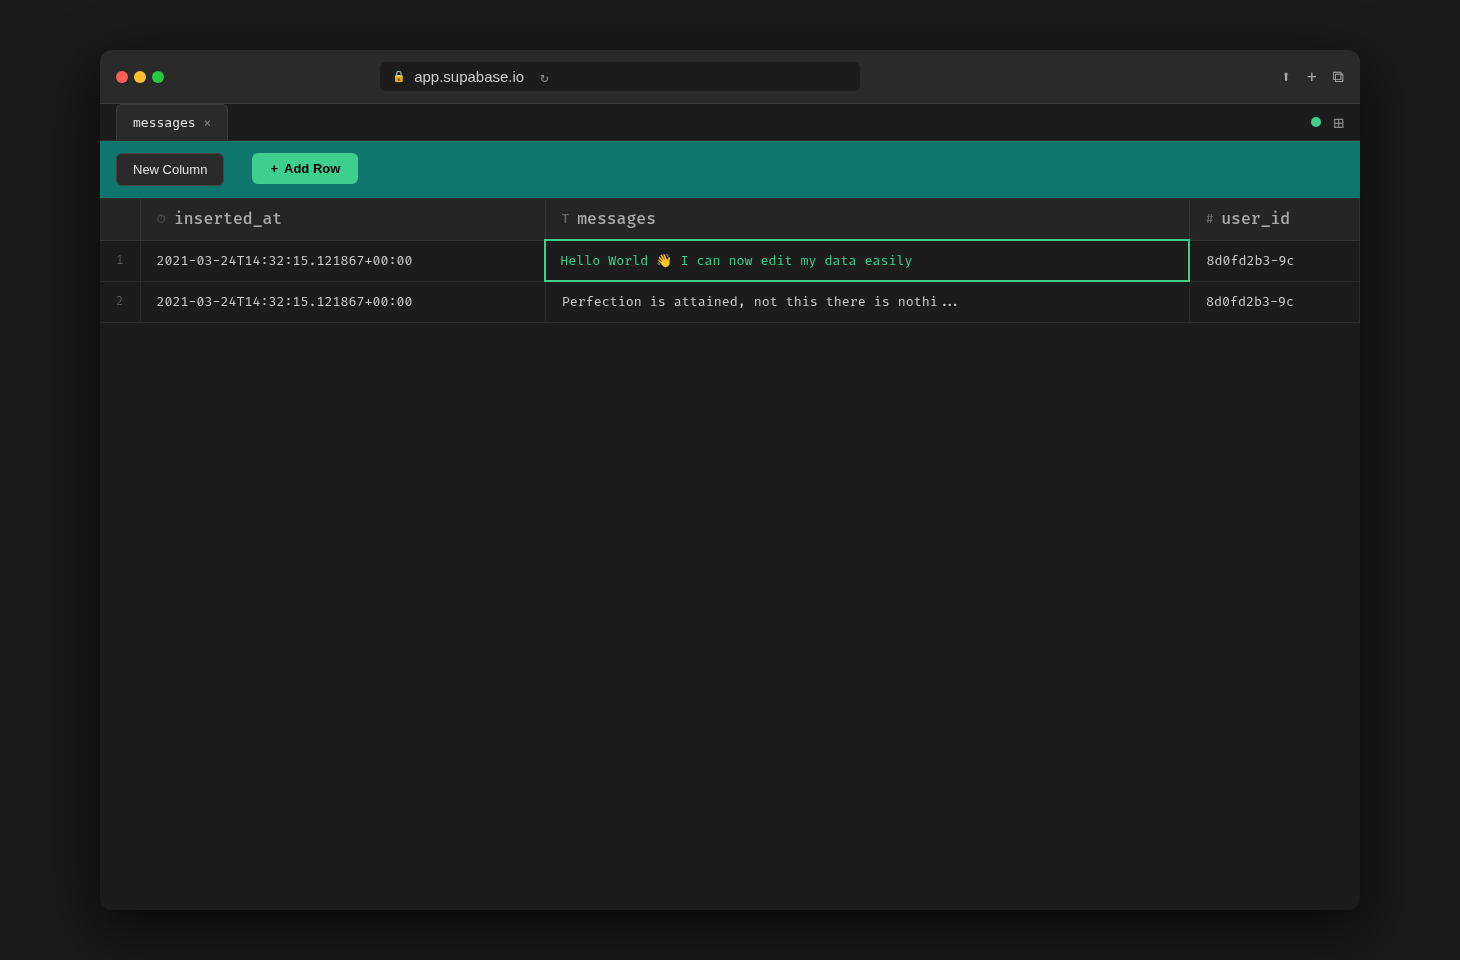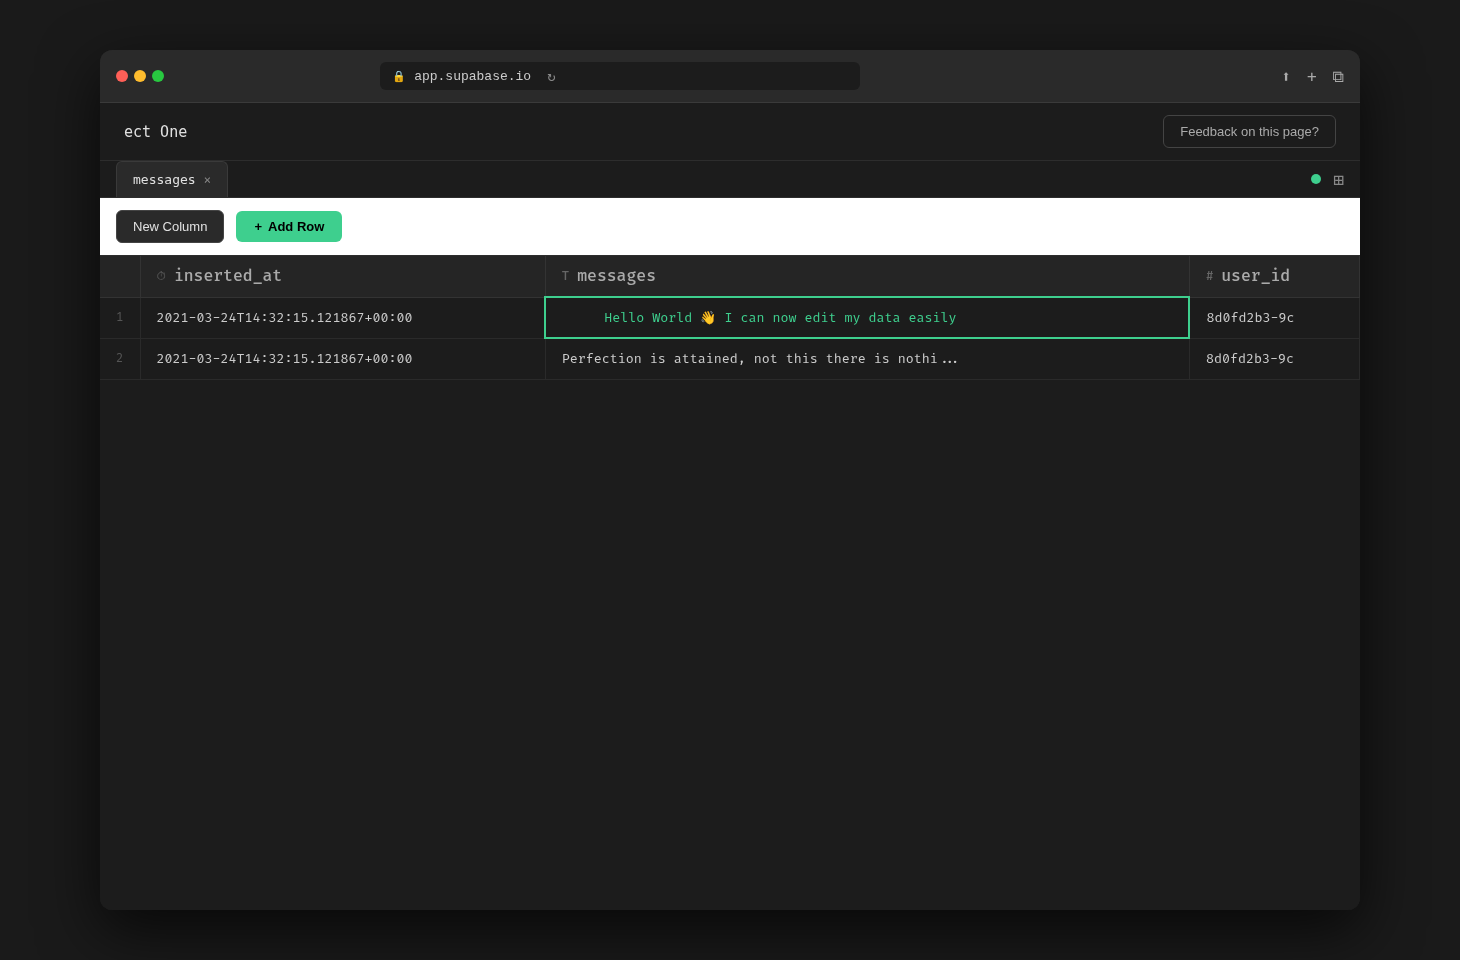--- a/index.html
+++ b/index.html
@@ -63,22 +63,22 @@
       margin: 0 auto;
     }
 
     .lock-icon {
       color: #888;
       font-size: 11px;
     }
 
     .address-text {
       color: #ccc;
-      font-size: 13px;
-      font-family: Liberation Mono, monospace;
+      font-size: 15px;
+      font-family: Liberation Sans, sans-serif;
     }
 
     .reload-btn {
       color: #888;
       font-size: 14px;
       cursor: pointer;
       margin-left: 8px;
     }
 
     .browser-actions {
@@ -183,25 +183,25 @@
       background: #3ecf8e;
     }
 
     .schema-icon {
       color: #888;
       font-size: 18px;
     }
 
     
     .toolbar {
-      background: #ffffff;
+      background: #0f766e;
       padding: 12px 16px;
       display: flex;
-      align-items: center;
-      gap: 12px;
+      align-items: flex-start;
+      gap: 28px;
       border-bottom: 1px solid #2d2d2d;
     }
 
     .btn-new-column {
       background: #2a2a2a;
       border: 1px solid #444;
       color: #e0e0e0;
       padding: 8px 16px;
       border-radius: 6px;
       font-size: 13px;
@@ -301,21 +301,20 @@
       background: #1c1c1c;
     }
 
     td.editing .cell-content {
       padding: 11px 14px;
       color: #3ecf8e;
       font-size: 13px;
       display: block;
       outline: none;
       min-width: 460px;
-      margin-left: 44px;
     }
 
     .empty-area {
       flex: 1;
       background: #1c1c1c;
       min-height: 300px;
     }
   </style>
 </head>
 <body>
@@ -337,24 +336,20 @@
 
     <div class="browser-actions">
       <span class="browser-action-icon">⬆</span>
       <span class="browser-action-icon">+</span>
       <span class="browser-action-icon">⧉</span>
     </div>
   </div>
 
   <div class="app-content">
 
-    <div class="app-header">
-      <span class="project-name">ect One</span>
-      <button class="feedback-btn">Feedback on this page?</button>
-    </div>
 
     <div class="tab-bar">
       <div class="tab-left">
         <div class="tab">
           <span class="tab-label">messages</span>
           <span class="tab-close">×</span>
         </div>
       </div>
       <div class="tab-right">
         <div class="status-dot"></div>

